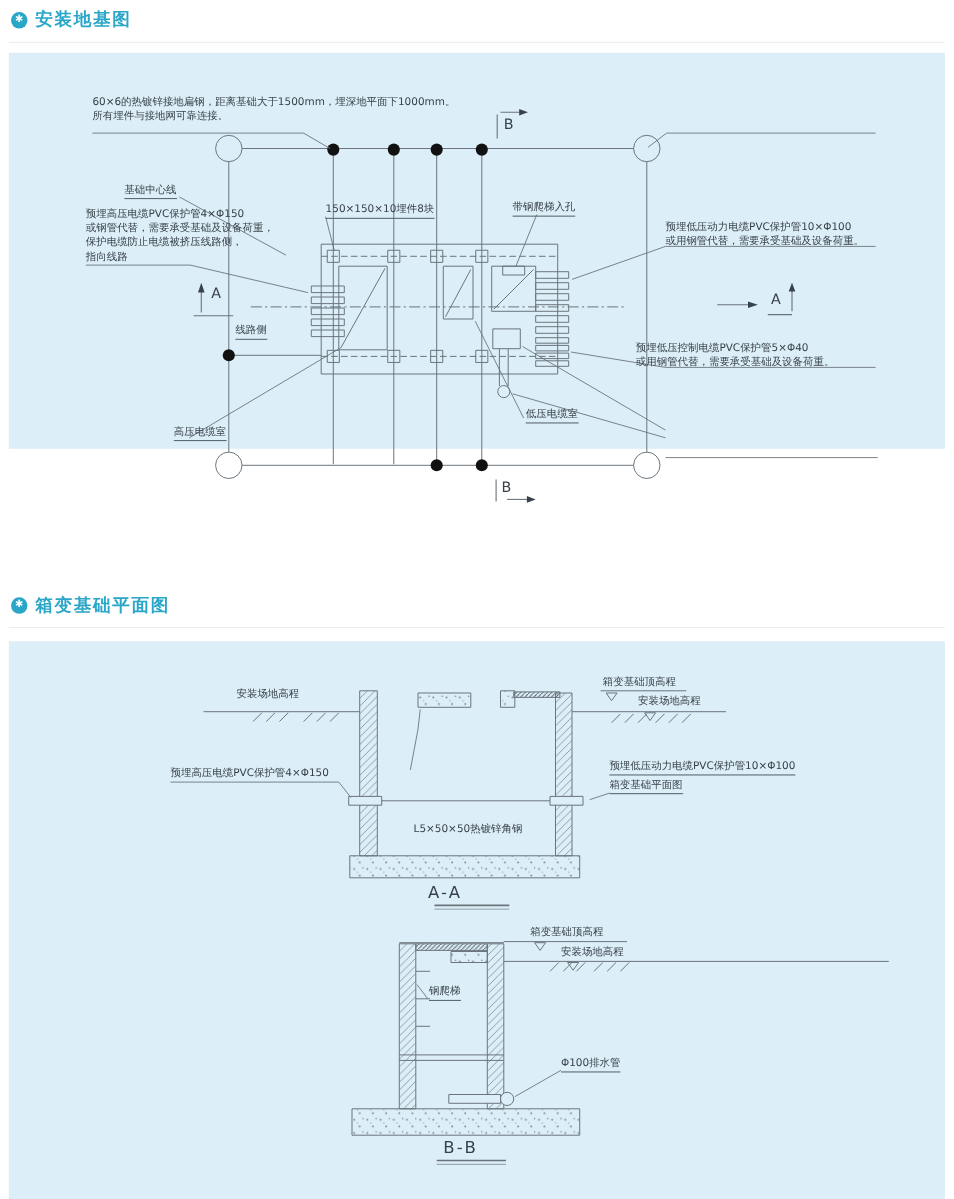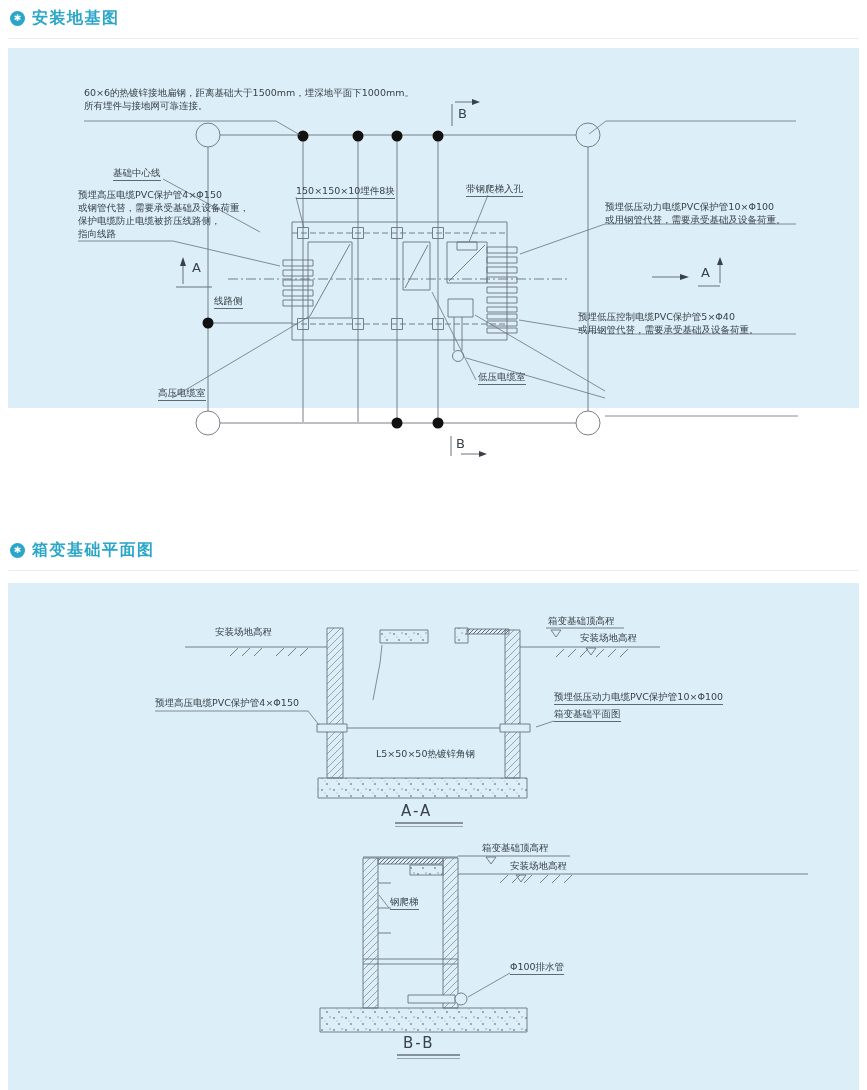--- a/index.html
+++ b/index.html
@@ -276,21 +276,21 @@
     </g>
   </svg>
 
   <div class="lbl" style="left:207px;top:42px;">安装场地高程</div>
   <div class="lbl" style="left:540px;top:31px;">箱变基础顶高程</div>
   <div class="lbl" style="left:572px;top:48px;">安装场地高程</div>
   <div class="lbl" style="left:147px;top:113px;">预埋高压电缆PVC保护管4×Φ150</div>
   <div class="lbl" style="left:368px;top:118px;margin-top:46px;">L5×50×50热镀锌角钢</div>
   <div class="lbl ul" style="left:546px;top:107px;">预埋低压动力电缆PVC保护管10×Φ100</div>
   <div class="lbl ul" style="left:546px;top:124px;">箱变基础平面图</div>
-  <div class="big" style="left:393px;top:219px;">A-A</div>
+  <div class="big" style="left:381px;top:219px;">A-A</div>
 
   <div class="lbl" style="left:474px;top:258px;">箱变基础顶高程</div>
   <div class="lbl" style="left:502px;top:276px;">安装场地高程</div>
   <div class="lbl ul" style="left:382px;top:312px;">钢爬梯</div>
   <div class="lbl ul" style="left:502px;top:377px;">Φ100排水管</div>
   <div class="big" style="left:395px;top:451px;">B-B</div>
 
 </div>
 
 </body></html>

